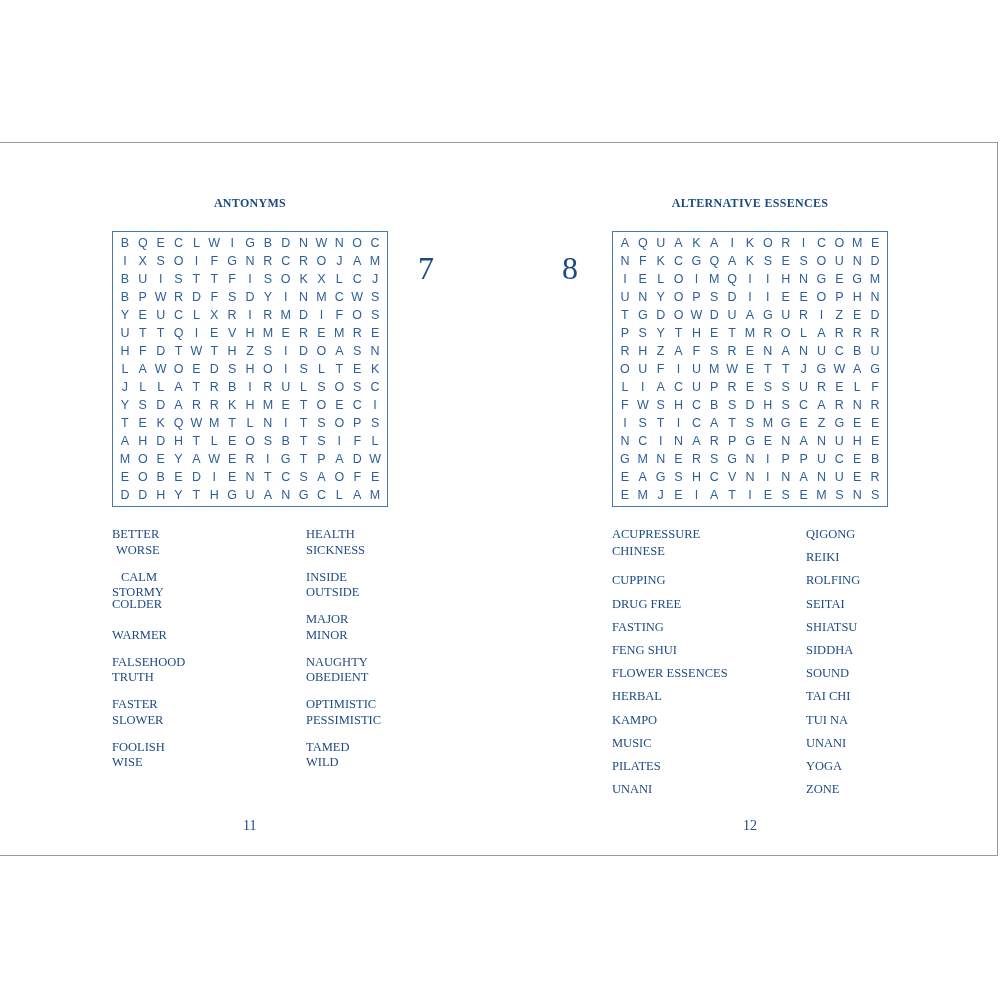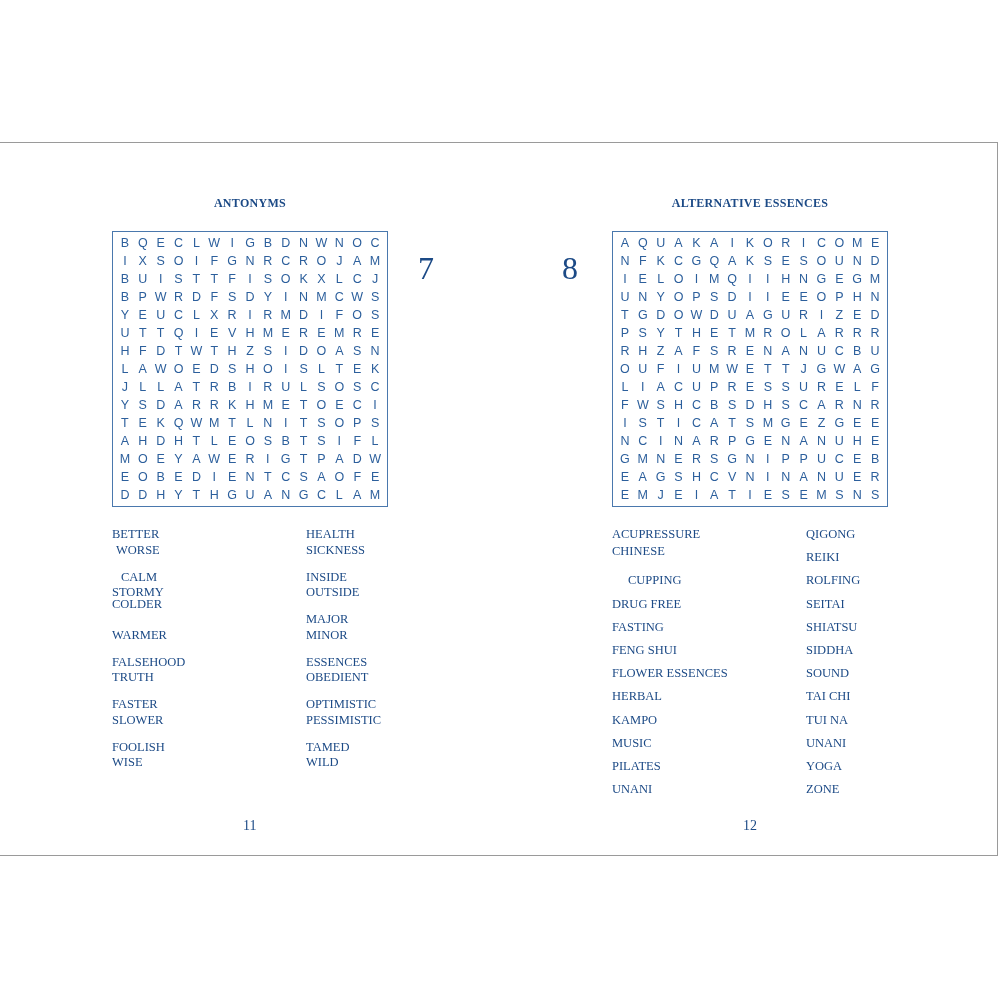--- a/index.html
+++ b/index.html
@@ -260,21 +260,21 @@
       <div class="word serif" style="left: 112px; top: 697px;">FASTER</div>
       <div class="word serif" style="left: 112px; top: 712.5px; text-align: right;">SLOWER</div>
       <div class="word serif" style="left: 112px; top: 739.5px;">FOOLISH</div>
       <div class="word serif" style="left: 112px; top: 755px;">WISE</div>
       <div class="word serif" style="left: 306px; top: 527px;">HEALTH</div>
       <div class="word serif" style="left: 306px; top: 542.5px;">SICKNESS</div>
       <div class="word serif" style="left: 306px; top: 569.5px;">INSIDE</div>
       <div class="word serif" style="left: 306px; top: 585px;">OUTSIDE</div>
       <div class="word serif" style="left: 306px; top: 612px;">MAJOR</div>
       <div class="word serif" style="left: 306px; top: 627.5px;">MINOR</div>
-      <div class="word serif" style="left: 306px; top: 654.5px;">ESSENCES</div>
+      <div class="word serif" style="left: 306px; top: 654.5px;">NAUGHTY</div>
       <div class="word serif" style="left: 306px; top: 670px;">OBEDIENT</div>
       <div class="word serif" style="left: 306px; top: 697px;">OPTIMISTIC</div>
       <div class="word serif" style="left: 306px; top: 712.5px;">PESSIMISTIC</div>
       <div class="word serif" style="left: 306px; top: 739.5px;">TAMED</div>
       <div class="word serif" style="left: 306px; top: 755px;">WILD</div>
     </div>
   <div class="pagenum serif" style="left:243px; top:818px;">11</div>
 </div>
 
 <div>
@@ -503,21 +503,21 @@
       <div class="cell">E</div>
       <div class="cell">M</div>
       <div class="cell">S</div>
       <div class="cell">N</div>
       <div class="cell">S</div>
     </div>
   <div class="puzzle-num serif" style="left:562px; top:250px;">8</div>
   <div id="words-right">
       <div class="word serif" style="left: 612px; top: 527px;">ACUPRESSURE</div>
       <div class="word serif" style="left: 612px; top: 544px;">CHINESE</div>
-      <div class="word serif" style="left: 628px; top: 573.4px;">CUPPING</div>
+      <div class="word serif" style="left: 612px; top: 573.4px;">CUPPING</div>
       <div class="word serif" style="left: 612px; top: 596.6px;">DRUG FREE</div>
       <div class="word serif" style="left: 612px; top: 619.8px; text-align: center;">FASTING</div>
       <div class="word serif" style="left: 612px; top: 643px;">FENG SHUI</div>
       <div class="word serif" style="left: 612px; top: 666.2px;">FLOWER ESSENCES</div>
       <div class="word serif" style="left: 612px; top: 689.4px;">HERBAL</div>
       <div class="word serif" style="left: 612px; top: 712.6px;">KAMPO</div>
       <div class="word serif" style="left: 612px; top: 735.8px;">MUSIC</div>
       <div class="word serif" style="left: 612px; top: 759px;">PILATES</div>
       <div class="word serif" style="left: 612px; top: 782.2px;">UNANI</div>
       <div class="word serif" style="left: 806px; top: 527px;">QIGONG</div>

